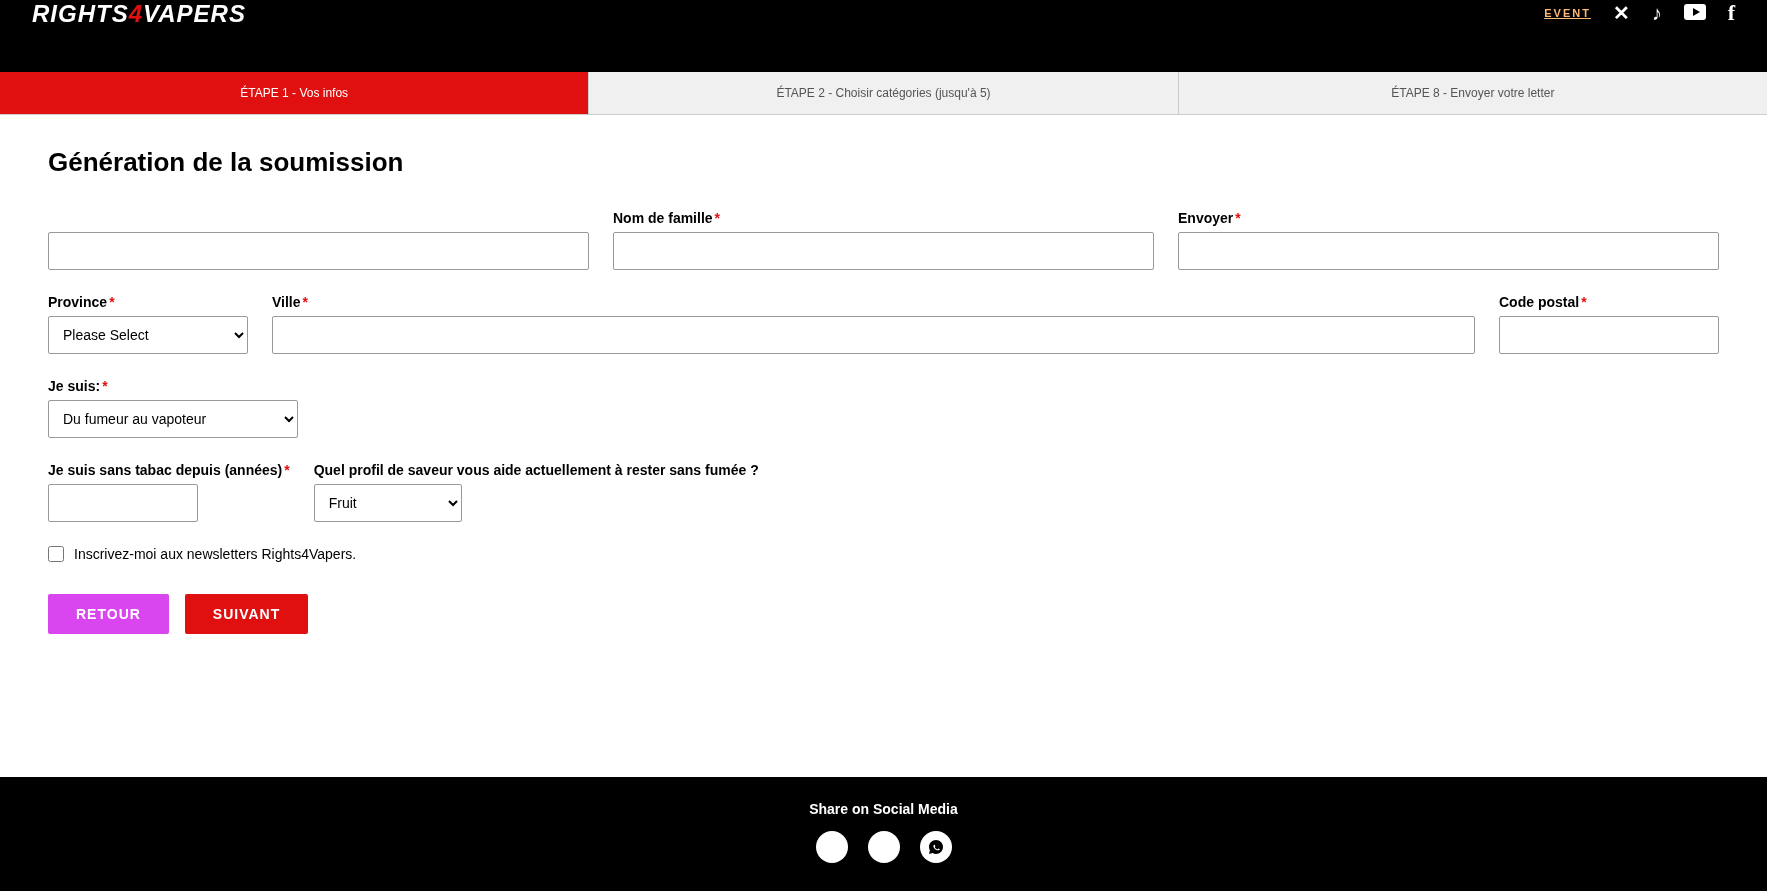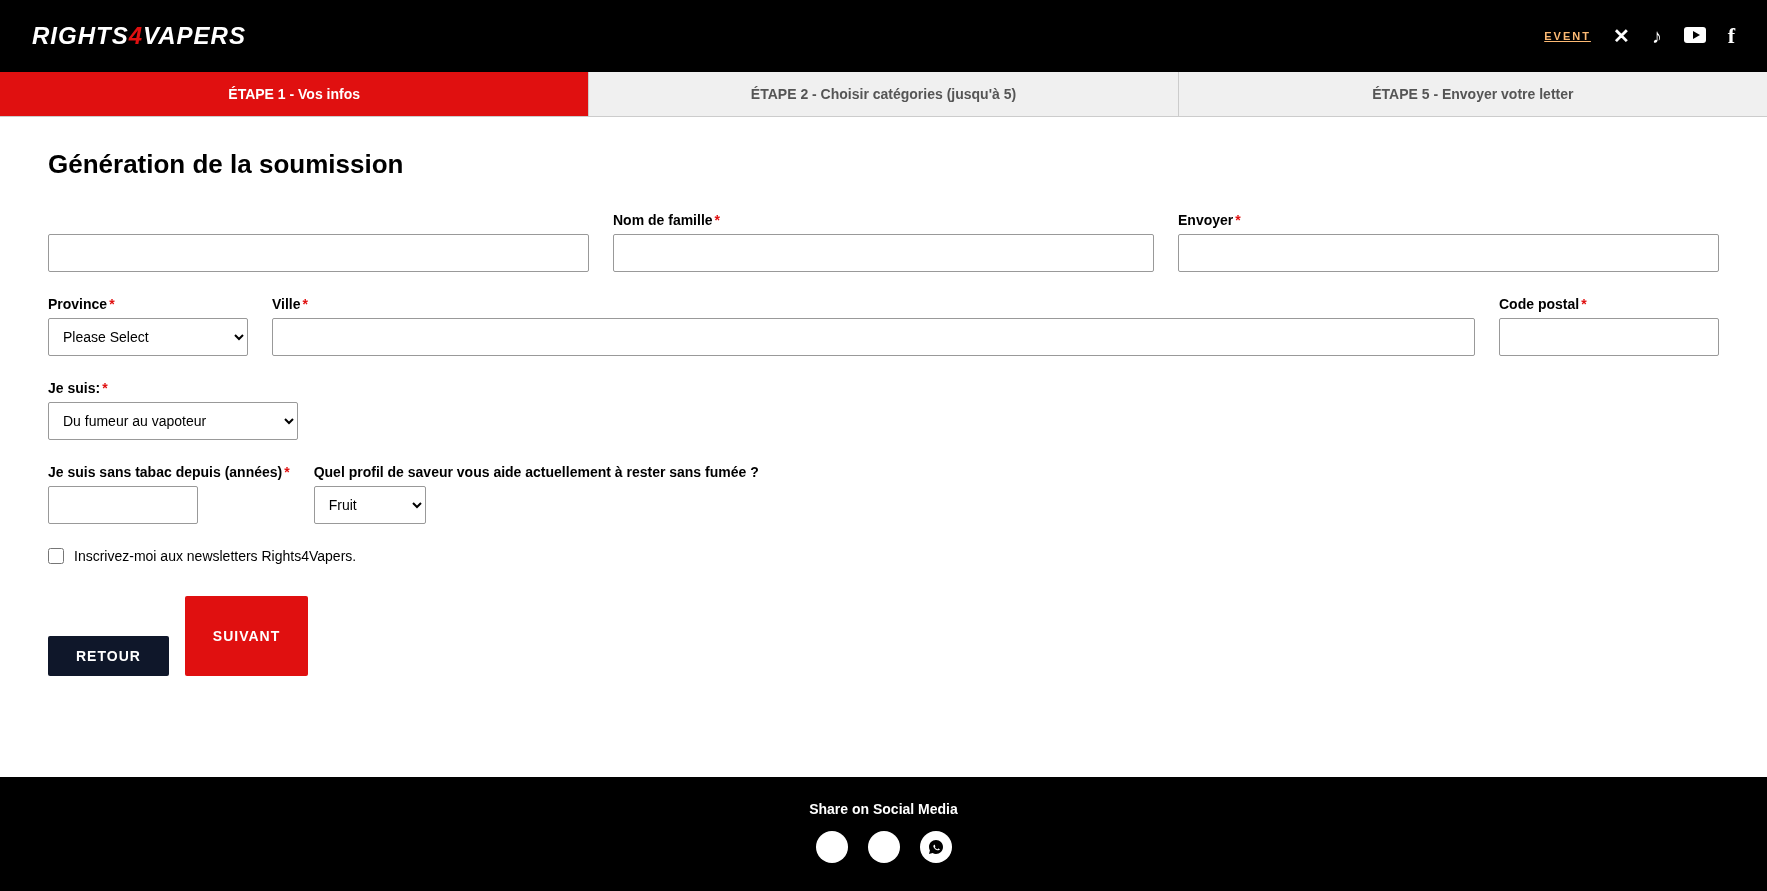--- a/index.html
+++ b/index.html
@@ -3,21 +3,21 @@
   <meta charset="utf-8">
   <style>
     * { box-sizing: border-box; margin: 0; padding: 0; }
     body { font-family: Arial, sans-serif; background: #fff; color: #000; min-height: 891px; display: flex; flex-direction: column; }
 
     
     header {
       background: #000;
       height: 72px;
       display: flex;
-      align-items: center;
+      align-items: flex-start;
       justify-content: space-between;
       padding: 0 32px;
     }
     .header-nav {
       display: flex;
       align-items: center;
       gap: 22px;
       color: #fff;
     }
     .header-nav .event-link {
@@ -37,22 +37,22 @@
     
     .step-bar {
       display: flex;
       width: 100%;
       border-bottom: 1px solid #ccc;
     }
     .step-item {
       flex: 1;
       padding: 14px 20px;
       text-align: center;
-      font-size: 14px;
-      font-weight: 700;
+      font-size: 12px;
+      font-weight: 400;
       border-right: 1px solid #ccc;
       background: #f0f0f0;
       color: #555;
     }
     .step-item:last-child { border-right: none; }
     .step-item.active {
       background: #e01010;
       color: #fff;
     }
 
@@ -116,21 +116,21 @@
     .btn {
       padding: 12px 28px;
       font-size: 14px;
       font-weight: 700;
       text-transform: uppercase;
       border: none;
       border-radius: 2px;
       cursor: pointer;
       letter-spacing: 1px;
     }
-    .btn-back { background: #0f172a; color: #fff; margin-top: 40px; }
+    .btn-back { background: #d946ef; color: #fff; }
     .btn-next { background: #e01010; color: #fff; }
 
     
     footer {
       background: #000000;
       color: #fff;
       padding: 24px 0 28px 0;
       text-align: center;
     }
     footer .share-title {
@@ -210,21 +210,21 @@
 </header>
 
 <div class="step-bar">
   <div class="step-item active">
     <span>ÉTAPE 1 - Vos infos</span>
   </div>
   <div class="step-item">
     <span>ÉTAPE 2 - Choisir catégories (jusqu'à 5)</span>
   </div>
   <div class="step-item">
-    <span>ÉTAPE 5 - Envoyer votre letter</span>
+    <span>ÉTAPE 8 - Envoyer votre letter</span>
   </div>
 </div>
 
 <main>
   <h1 class="page-title">Génération de la soumission</h1>
 
   <form>
 
     <div class="form-row">
       <div class="form-group wide">
@@ -295,21 +295,21 @@
       <div class="form-group" style="flex: 0 0 auto;">
         <label>
           <span>Je suis sans tabac depuis (années)</span><span class="required">*</span>
         </label>
         <input type="text" style="width: 150px;">
       </div>
       <div class="form-group" style="flex: 0 0 auto;">
         <label>
           <span>Quel profil de saveur vous aide actuellement à rester sans fumée ?</span>
         </label>
-        <select style="width: 112px;">
+        <select style="width: 148px;">
           <option value="fruit" selected="">Fruit</option>
           <option value="menthe">Menthe</option>
           <option value="dessert">Dessert</option>
           <option value="tabac">Tabac</option>
           <option value="autre">Autre</option>
         </select>
       </div>
     </div>
 
     <div class="checkbox-row">

